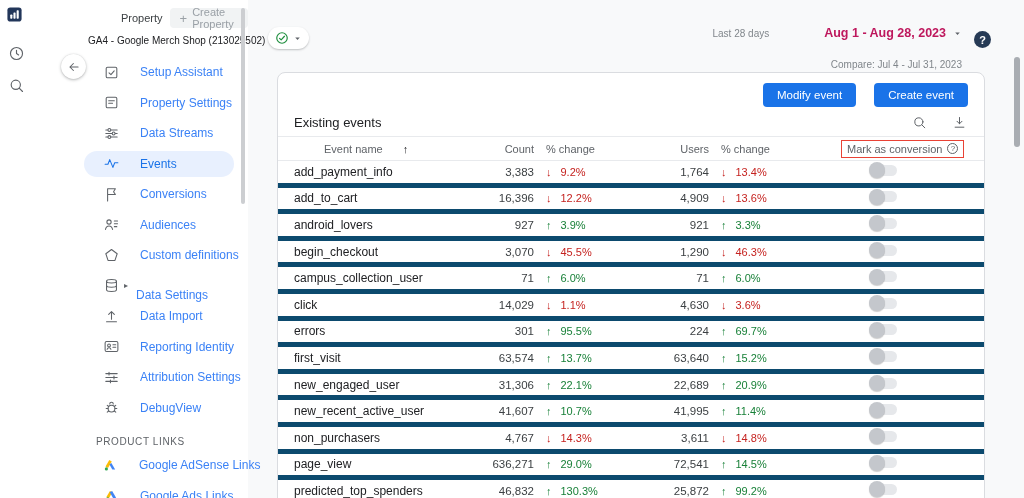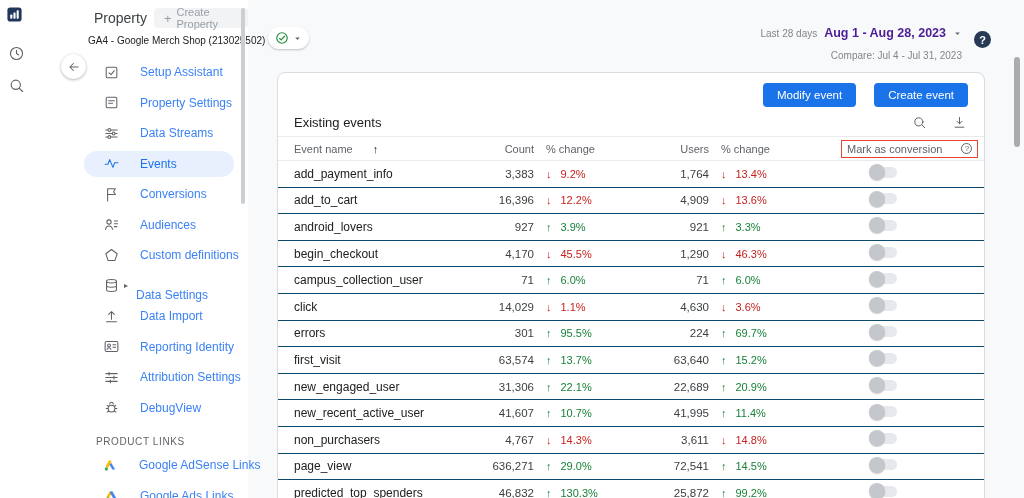--- a/index.html
+++ b/index.html
@@ -11,21 +11,21 @@
   .rail { position:absolute; left:0; top:0; width:32px; height:100%; background:#fff; z-index:5; }
   .rail-ico { position:absolute; left:7px; width:18px; height:18px; display:flex; align-items:center; justify-content:center; cursor:pointer; }
   .rail-ico svg { width:17px; height:17px; stroke:#5f6368; stroke-width:1.6; fill:none; stroke-linecap:round; stroke-linejoin:round; }
   .rail-ico.logo { top:5px; left:5px; }
   .rail-ico.i2 { top:44px; }
   .rail-ico.i3 { top:76px; }
 
   
   .sidebar { position:absolute; left:32px; top:0; width:216px; height:100%; background:#fff; z-index:4; }
   .prop-row { display:flex; align-items:center; padding-left:62px; margin-top:8px; gap:7px; }
-  .prop-label { font-size:14px; color:#3c4043; font-weight:500; }
+  .prop-label { font-size:11px; color:#3c4043; font-weight:500;margin-left:27px; }
   .chip { display:inline-flex; align-items:center; gap:5px; height:20px; padding:0 10px; border-radius:4px; background:#f1f3f4; color:#9aa0a6; font-size:11px; cursor:default; }
   .chip .plus { font-size:13px; line-height:1; }
   .prop-name { padding-left:56px; margin-top:7px; font-size:10px; color:#202124; cursor:pointer; white-space:nowrap; }
   .menu { margin-top:11px; }
   .s-item { position:relative; display:flex; align-items:center; height:30.5px; padding-left:70px; cursor:pointer; }
   .s-item .ico { position:relative; z-index:1; width:18px; height:18px; display:flex; align-items:center; justify-content:center; }
   .s-item .ico svg { width:17px; height:17px; stroke:#5f6368; stroke-width:1.5; fill:none; stroke-linecap:round; stroke-linejoin:round; }
   .s-item .caret { position:relative; z-index:1; margin-left:4px; width:8px; font-size:8px; color:#5f6368; }
   .s-label { position:relative; z-index:1; margin-left:20px; font-size:12px; color:#3b82f6; white-space:nowrap; }
   .s-item .caret + .s-label { margin-left:4px;margin-top:18px; }
@@ -41,51 +41,51 @@
     box-shadow:0 1px 3px rgba(60,64,67,.35), 0 0 1px rgba(60,64,67,.2); display:flex; align-items:center; justify-content:center; z-index:7; cursor:pointer; }
   .back-btn svg { width:14px; height:14px; stroke:#5f6368; stroke-width:1.8; fill:none; stroke-linecap:round; stroke-linejoin:round; }
 
   
   .main { position:absolute; left:248px; top:0; right:0; bottom:0; background:#f8f9fa; }
   .check-pill { position:absolute; left:20px; top:27px; height:22px; padding:0 7px; background:#fff; border-radius:12px;
     box-shadow:0 1px 2px rgba(60,64,67,.3); display:flex; align-items:center; gap:4px; cursor:pointer; }
   .check-pill .chk svg { width:14px; height:14px; display:block; }
   .check-pill .cdown svg { width:9px; height:9px; display:block; }
 
-  .daterange { position:absolute; top:26px; right:62px; display:flex; flex-direction:column; align-items:flex-end; gap:10px; cursor:pointer; }
+  .daterange { position:absolute; top:26px; right:62px; display:flex; flex-direction:column; align-items:flex-end; gap:19px; cursor:pointer; }
   .dr-row1 { display:flex; align-items:center; gap:7px; }
   .dr-last { font-size:10px; color:#80868b; }
-  .dr-main { font-size:12.5px; font-weight:700; color:#4c1d95; }
+  .dr-main { font-size:12.5px; font-weight:700; color:#be185d;margin-left:48px; }
   .dr-caret svg { width:9px; height:9px; display:block; }
   .dr-compare { font-size:10px; color:#80868b; }
   .help-btn { position:absolute; top:31px; right:33px; width:17px; height:17px; border-radius:50%; background:#263a55; color:#fff;
     font-size:11px; font-weight:700; display:flex; align-items:center; justify-content:center; cursor:pointer; }
 
   
   .card { position:absolute; left:29px; top:72px; width:708px; height:440px; background:#fff; border:1px solid #dadce0; border-radius:8px; overflow:hidden; }
   .card-top { height:36px; display:flex; justify-content:flex-end; align-items:center; gap:18px; padding:8px 16px 0 16px; }
   .btn { height:24px; padding:0 14px; border:none; border-radius:4px; background:#1a73e8; color:#fff; font-size:11.5px; font-weight:500;
     font-family:"Liberation Sans",sans-serif; cursor:pointer; }
   .card-titlebar { height:28px; display:flex; align-items:center; padding:0 16px; border-bottom:1px solid #e8eaed; }
   .tbl-title { flex:1; font-size:13px; color:#202124; }
   .tb-ico { width:18px; height:18px; display:flex; align-items:center; justify-content:center; cursor:pointer; }
   .tb-ico + .tb-ico { margin-left:22px; }
   .tb-ico svg { width:15px; height:15px; stroke:#5f6368; stroke-width:1.6; fill:none; stroke-linecap:round; stroke-linejoin:round; }
 
   .thead, .trow { display:grid; grid-template-columns:170px 70px 95px 80px 110px 1fr; align-items:center; padding:0 16px; }
   .thead { height:24px; border-bottom:1px solid #e8eaed; font-size:11px; color:#5f6368; }
-  .h-name { display:flex; align-items:center; gap:20px; cursor:pointer; }
+  .h-name { display:flex; align-items:center; gap:20px; cursor:pointer;margin-left:30px; }
   .h-sort { color:#202124; font-size:11px; }
   .h-right { text-align:right; }
   .h-chg { padding-left:12px; }
   .h-mark { padding-left:22px; white-space:nowrap; overflow:visible; }
-  .red-box { display:inline-flex; align-items:center; gap:19px; border:1.5px solid #e94235; padding:2px 5px; color:#5f6368; white-space:nowrap;justify-content:space-between; }
+  .red-box { display:inline-flex; align-items:center; gap:5px; border:1.5px solid #e94235; padding:2px 5px; color:#5f6368; white-space:nowrap;justify-content:space-between; }
   .q-circle { width:11px; height:11px; border:1px solid #5f6368; border-radius:50%; font-size:8px; display:inline-flex; align-items:center; justify-content:center; }
 
-  .trow { height:26.6px; border-bottom:1px solid #0c4a6e; font-size:12px; color:#202124; }
+  .trow { height:26.6px; border-bottom:5px solid #0c4a6e; font-size:12px; color:#202124; }
   .c-name { white-space:nowrap; overflow:hidden; }
   .c-num { text-align:right; font-size:11.5px; color:#3c4043; }
   .c-chg { padding-left:12px; display:flex; align-items:center; font-size:11px; }
   .c-chg .arr { margin-right:9px; font-weight:700; font-size:11px; }
   .c-chg.down { color:#c5221f; }
   .c-chg.up { color:#188038; }
   .c-toggle { padding-left:52px; }
   .toggle { position:relative; display:inline-block; width:26px; height:11px; background:#e6e8eb; border-radius:6px; cursor:pointer; }
   .toggle .knob { position:absolute; left:-2px; top:-2.5px; width:16px; height:16px; border-radius:50%; background:#c4c7cc;
     box-shadow:0 1px 1px rgba(0,0,0,.2); }
@@ -365,21 +365,21 @@
           <div class="trow">
             <span class="c-name">android_lovers</span>
             <span class="c-num">927</span>
             <span class="c-chg up"><span class="arr">↑</span>3.9%</span>
             <span class="c-num">921</span>
             <span class="c-chg up"><span class="arr">↑</span>3.3%</span>
             <span class="c-toggle"><span class="toggle"><span class="knob"></span></span></span>
           </div>
           <div class="trow">
             <span class="c-name">begin_checkout</span>
-            <span class="c-num">4,170</span>
+            <span class="c-num">3,070</span>
             <span class="c-chg down"><span class="arr">↓</span>45.5%</span>
             <span class="c-num">1,290</span>
             <span class="c-chg down"><span class="arr">↓</span>46.3%</span>
             <span class="c-toggle"><span class="toggle"><span class="knob"></span></span></span>
           </div>
           <div class="trow">
             <span class="c-name">campus_collection_user</span>
             <span class="c-num">71</span>
             <span class="c-chg up"><span class="arr">↑</span>6.0%</span>
             <span class="c-num">71</span>

